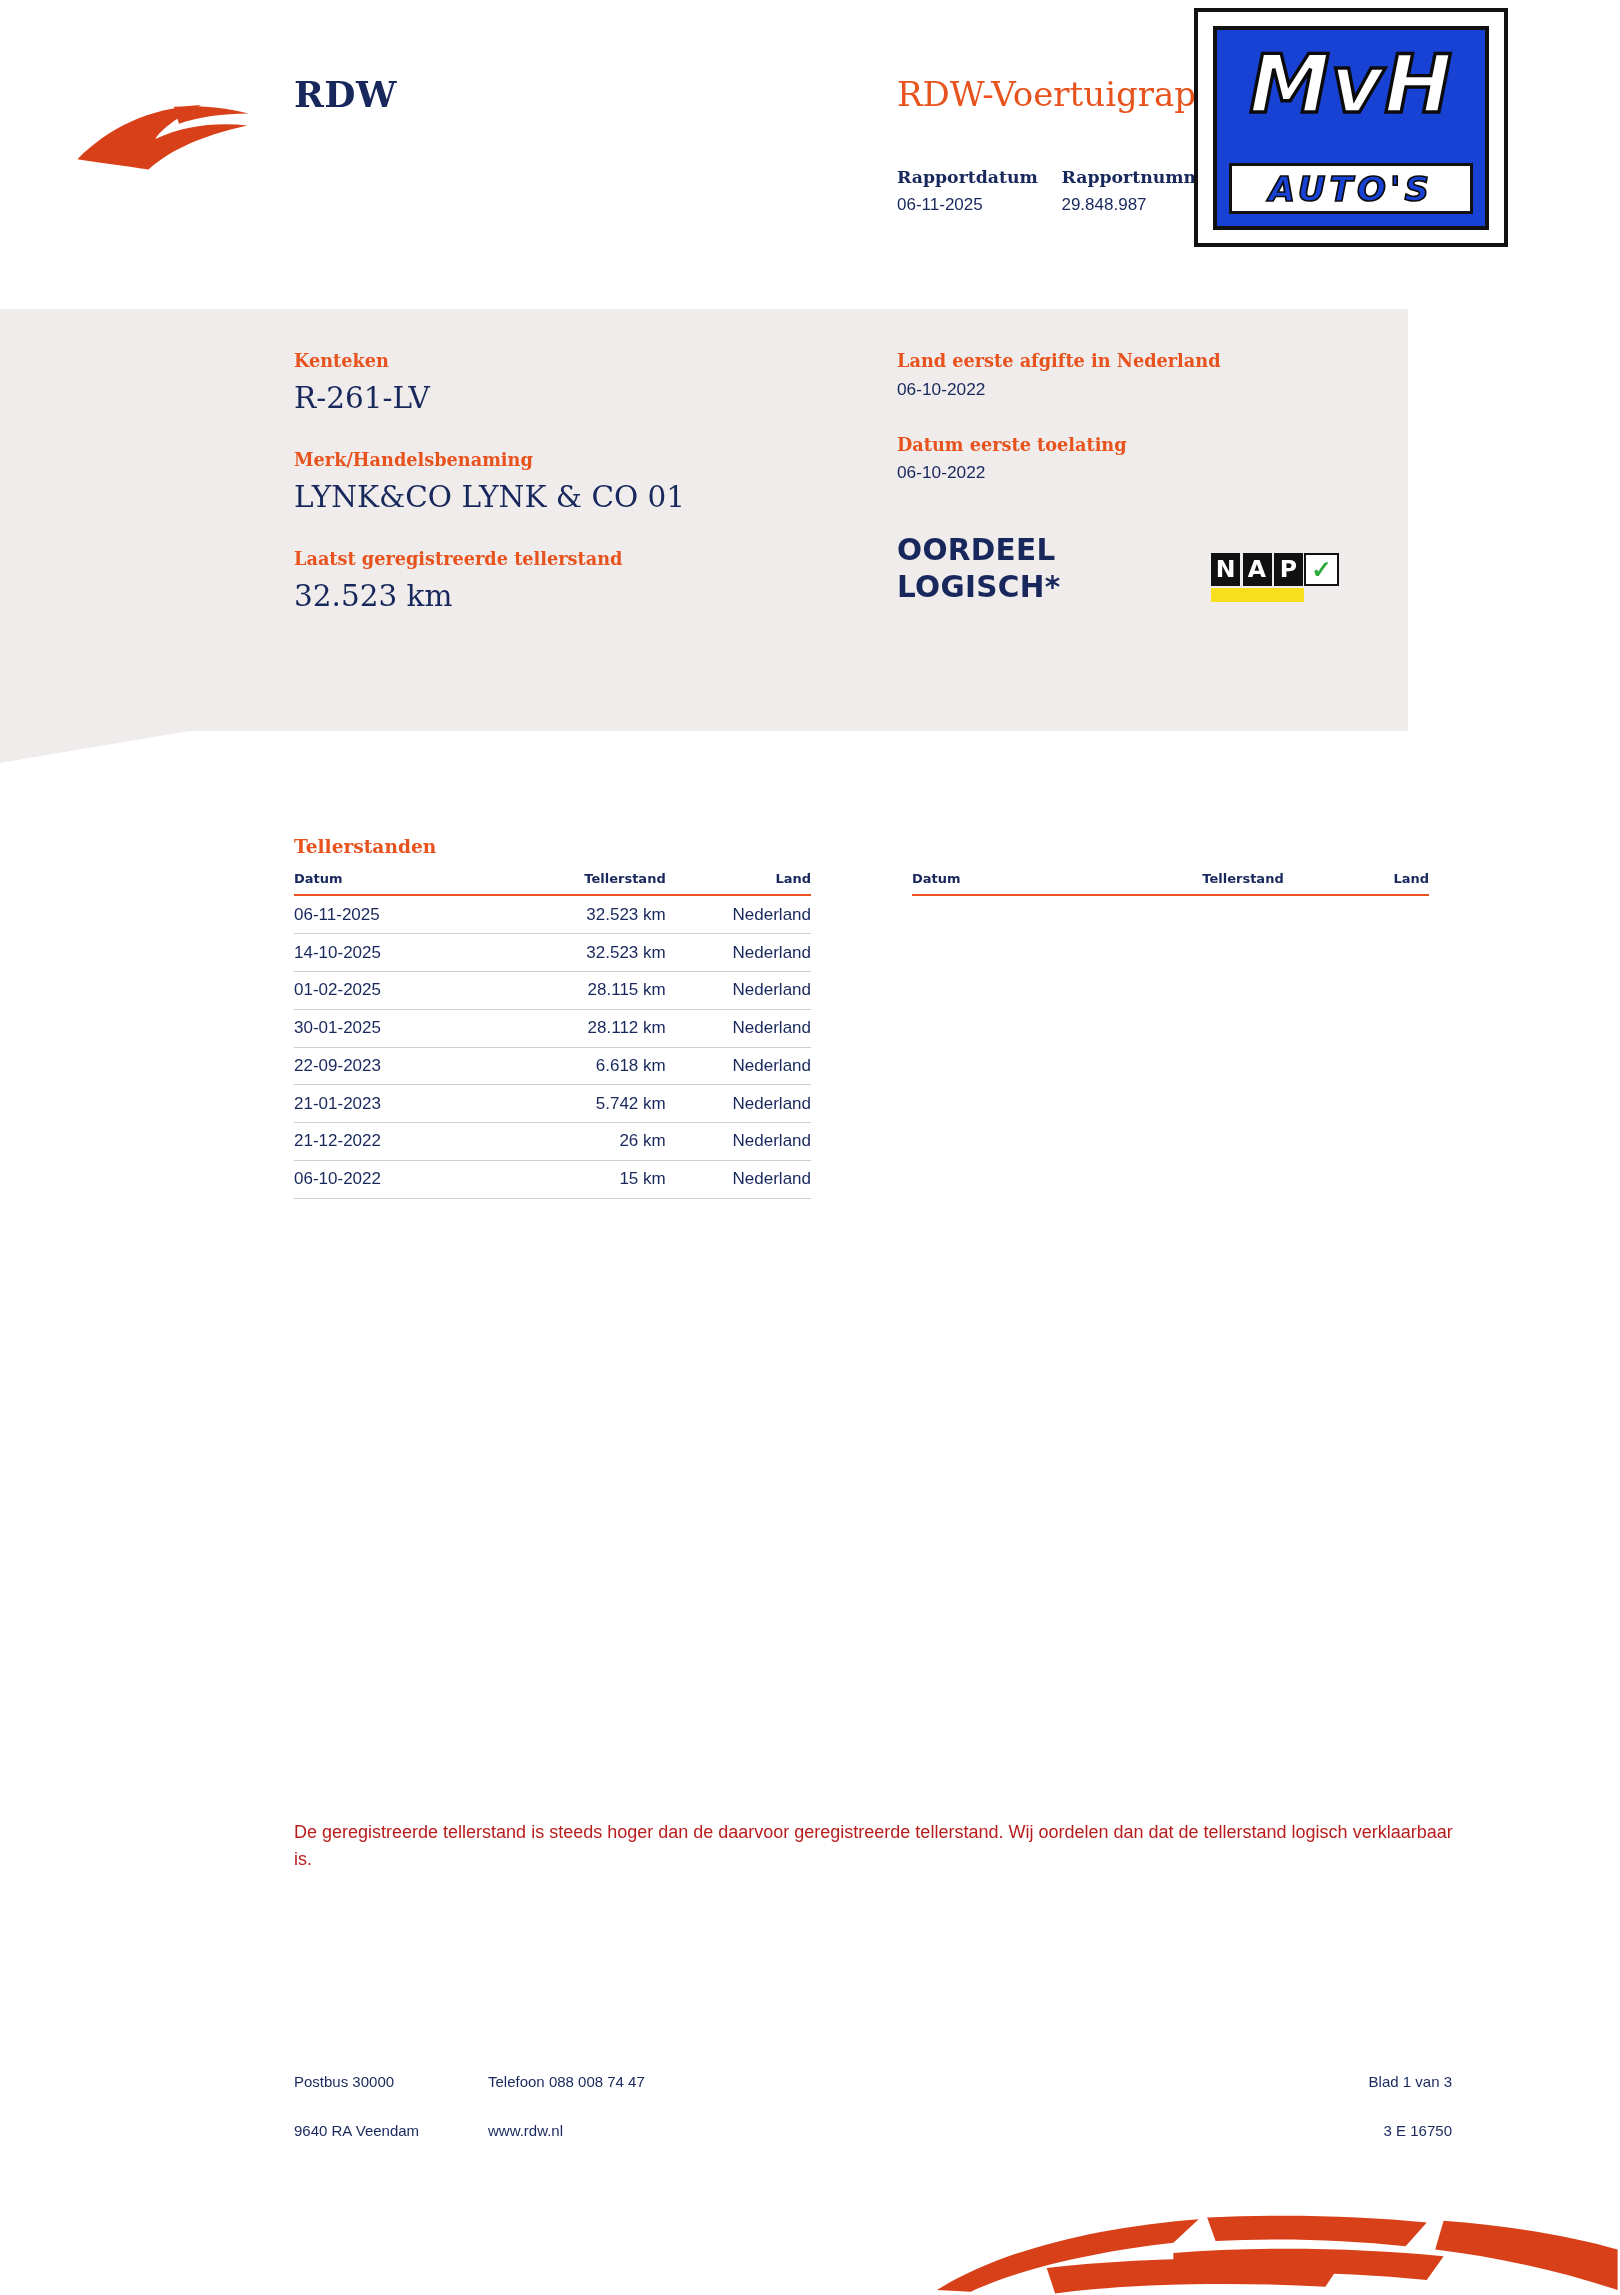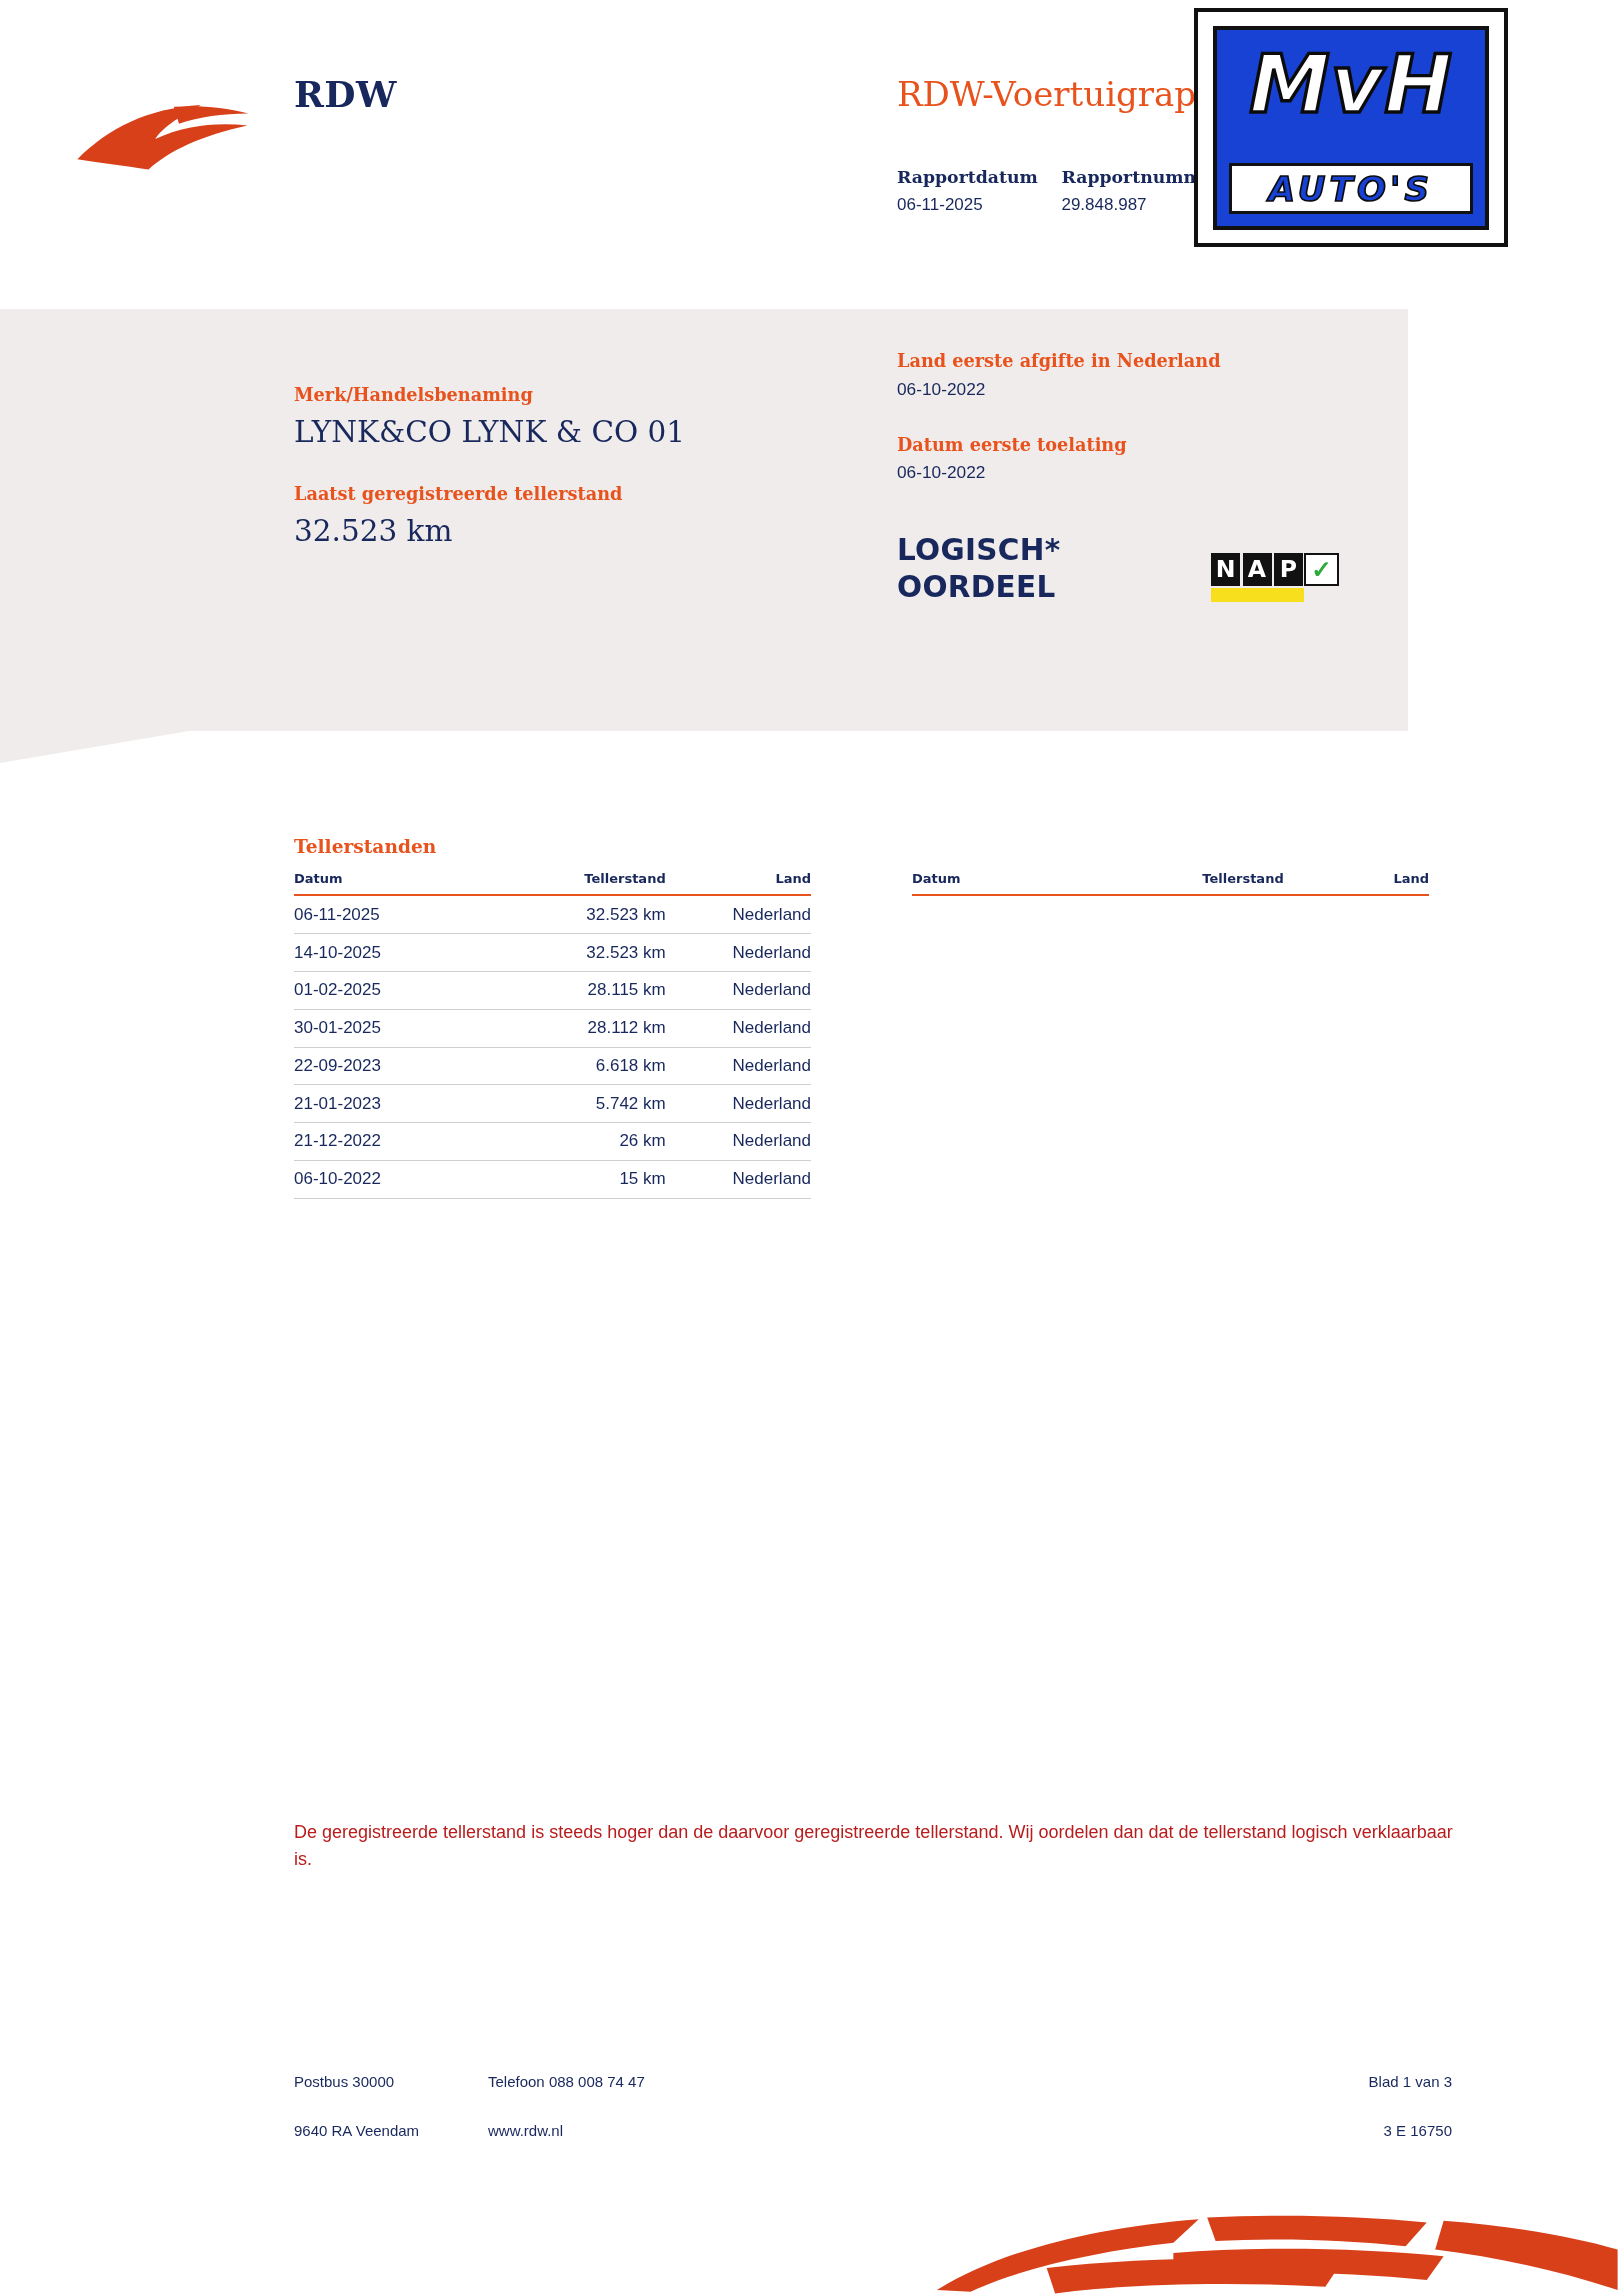--- a/index.html
+++ b/index.html
@@ -381,42 +381,46 @@
         <div class="mvh-band">
           <span>AUTO'S</span>
         </div>
       </div>
     </div>
   </div>
 
   <div class="panel">
 
     <div class="col-left">
+      <div>
+        <div class="field-label">Kenteken</div>
+        <div class="field-value">R-261-LV</div>
+      </div>
       <div class="gap-block">
         <div class="field-label">Merk/Handelsbenaming</div>
         <div class="field-value">LYNK&amp;CO LYNK &amp; CO 01</div>
       </div>
       <div class="gap-block">
         <div class="field-label">Laatst geregistreerde tellerstand</div>
         <div class="field-value">32.523 km</div>
       </div>
     </div>
 
     <div class="col-right">
       <div>
         <div class="field-label">Land eerste afgifte in Nederland</div>
         <div class="field-value-small">06-10-2022</div>
       </div>
       <div class="gap-block">
         <div class="field-label">Datum eerste toelating</div>
         <div class="field-value-small">06-10-2022</div>
       </div>
       <div class="verdict">
+        <div>OORDEEL</div>
         <div>LOGISCH*</div>
-        <div>OORDEEL</div>
       </div>
     </div>
   </div>
   <div class="panel-notch"></div>
 
   <div class="nap-badge">
     <div class="nap-letters">
       <span>N</span>
       <span>A</span>
       <span>P</span>

